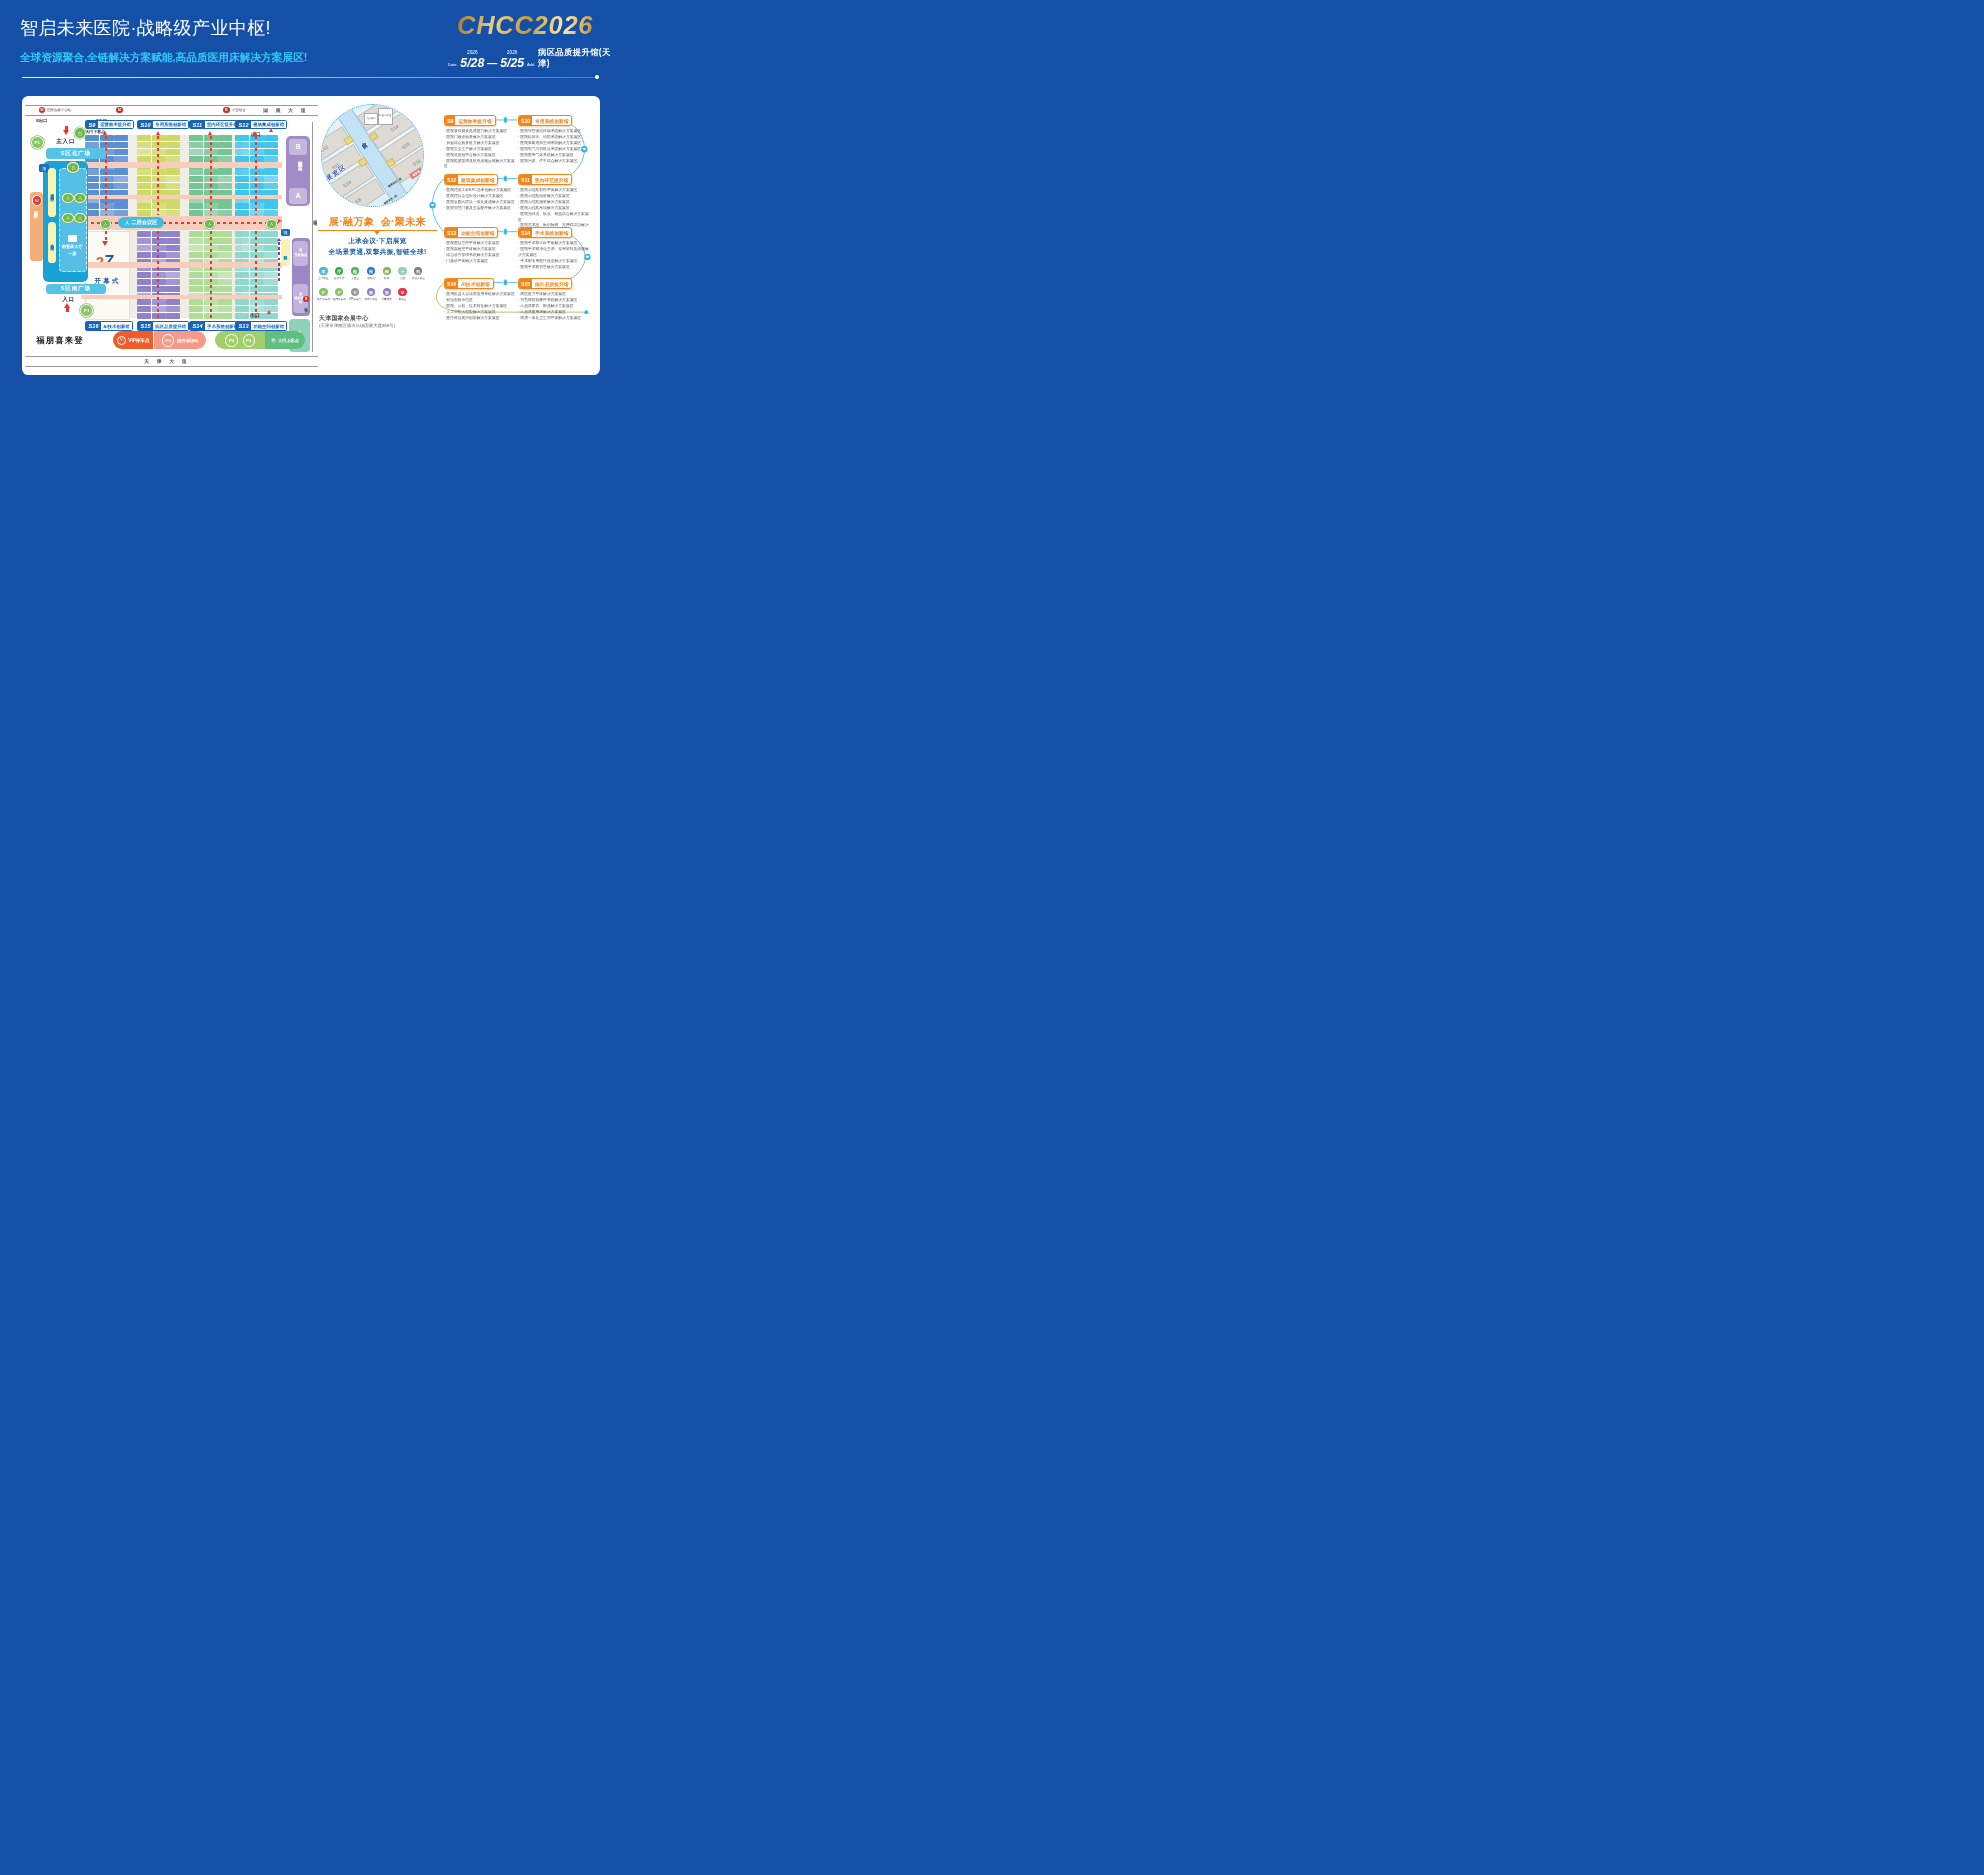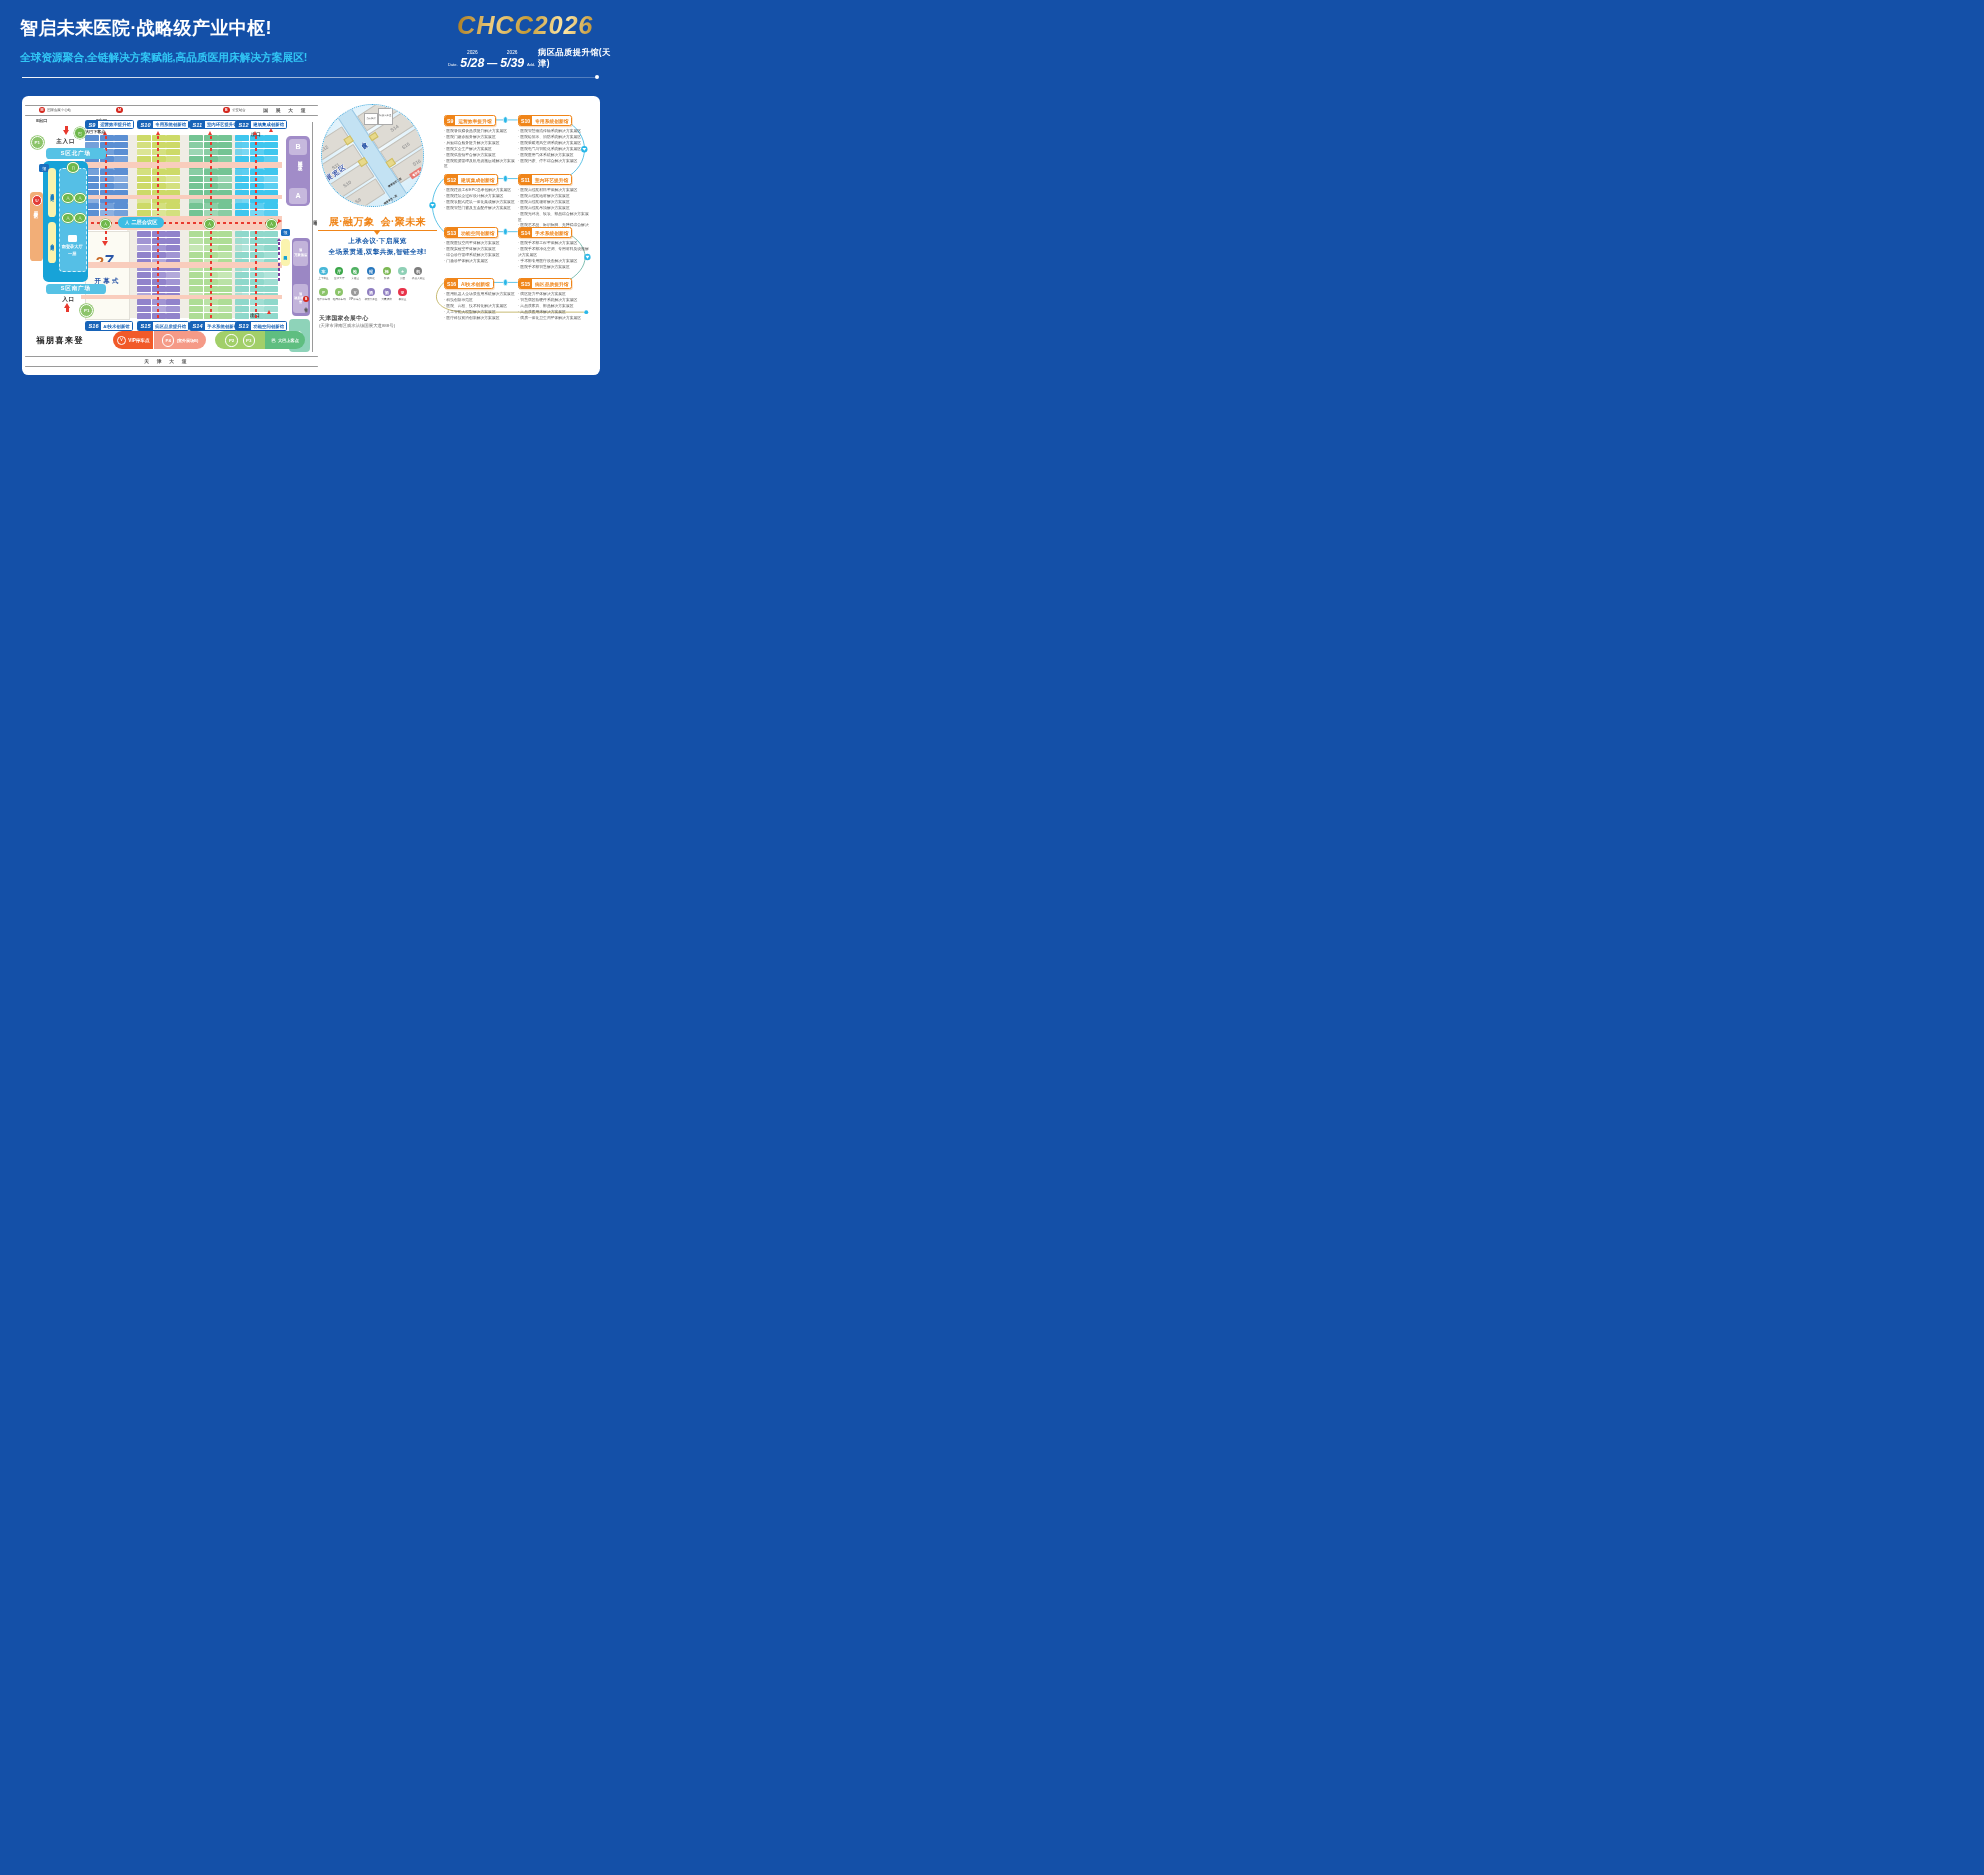--- a/index.html
+++ b/index.html
@@ -1,20 +1,20 @@
 <!DOCTYPE html>
 <html style="font-size:6.4px"><head>
 <meta charset="utf-8">
 <style>
   html,body{margin:0;padding:0}
   body{width:611px;height:408px;position:relative;background:#1450a8;
        font-family:"Liberation Sans",sans-serif;overflow:hidden}
   .abs{position:absolute}
   
-  .title{left:20px;top:16px;font-size:18px;font-weight:700;color:#fff;letter-spacing:0.4px}
+  .title{left:20px;top:16px;font-size:18px;font-weight:400;color:#fff;letter-spacing:0.4px}
   .subtitle{left:20px;top:51px;font-size:10.7px;font-weight:900;color:#31c7f6}
   .logo{left:457px;top:11px;font-size:25.4px;font-weight:900;font-style:italic;letter-spacing:0.8px;
         background:linear-gradient(100deg,#a8791f,#f0d083 28%,#c49a36 52%,#ffe9a8 78%,#bd8f2e);
         -webkit-background-clip:text;background-clip:text;color:#e3bc5f;-webkit-text-fill-color:transparent}
   .dates{left:448px;top:47px;display:flex;align-items:flex-end;gap:2.8px;color:#fff}
   .dates .lbl{font-size:4px;padding-bottom:2.4px}
   .dates .dcol{display:flex;flex-direction:column;align-items:center}
   .dates .yr{font-size:4.8px;margin-bottom:0.8px}
   .dates .big{font-size:12.3px;font-weight:900;font-style:italic}
   .dates .dash{font-size:10.3px;font-weight:900;padding-bottom:1.2px}
@@ -129,21 +129,21 @@
 <div class="abs logo">CHCC2026</div>
 <div class="abs dates">
   <span class="lbl">Date.</span>
   <span class="dcol">
       <span class="yr">2026</span>
     <span class="big">5/28</span>
     </span>
   <span class="dash">—</span>
   <span class="dcol">
       <span class="yr">2026</span>
-    <span class="big">5/39</span>
+    <span class="big">5/25</span>
     </span>
   <span class="lbl">Add.</span>
   <span class="venue">病区品质提升馆(天津)</span>
 </div>
 <div class="abs divider"></div>
 <div class="abs divdot"></div>
 
 <div class="abs panel">
 
   <div class="abs" id="map">

